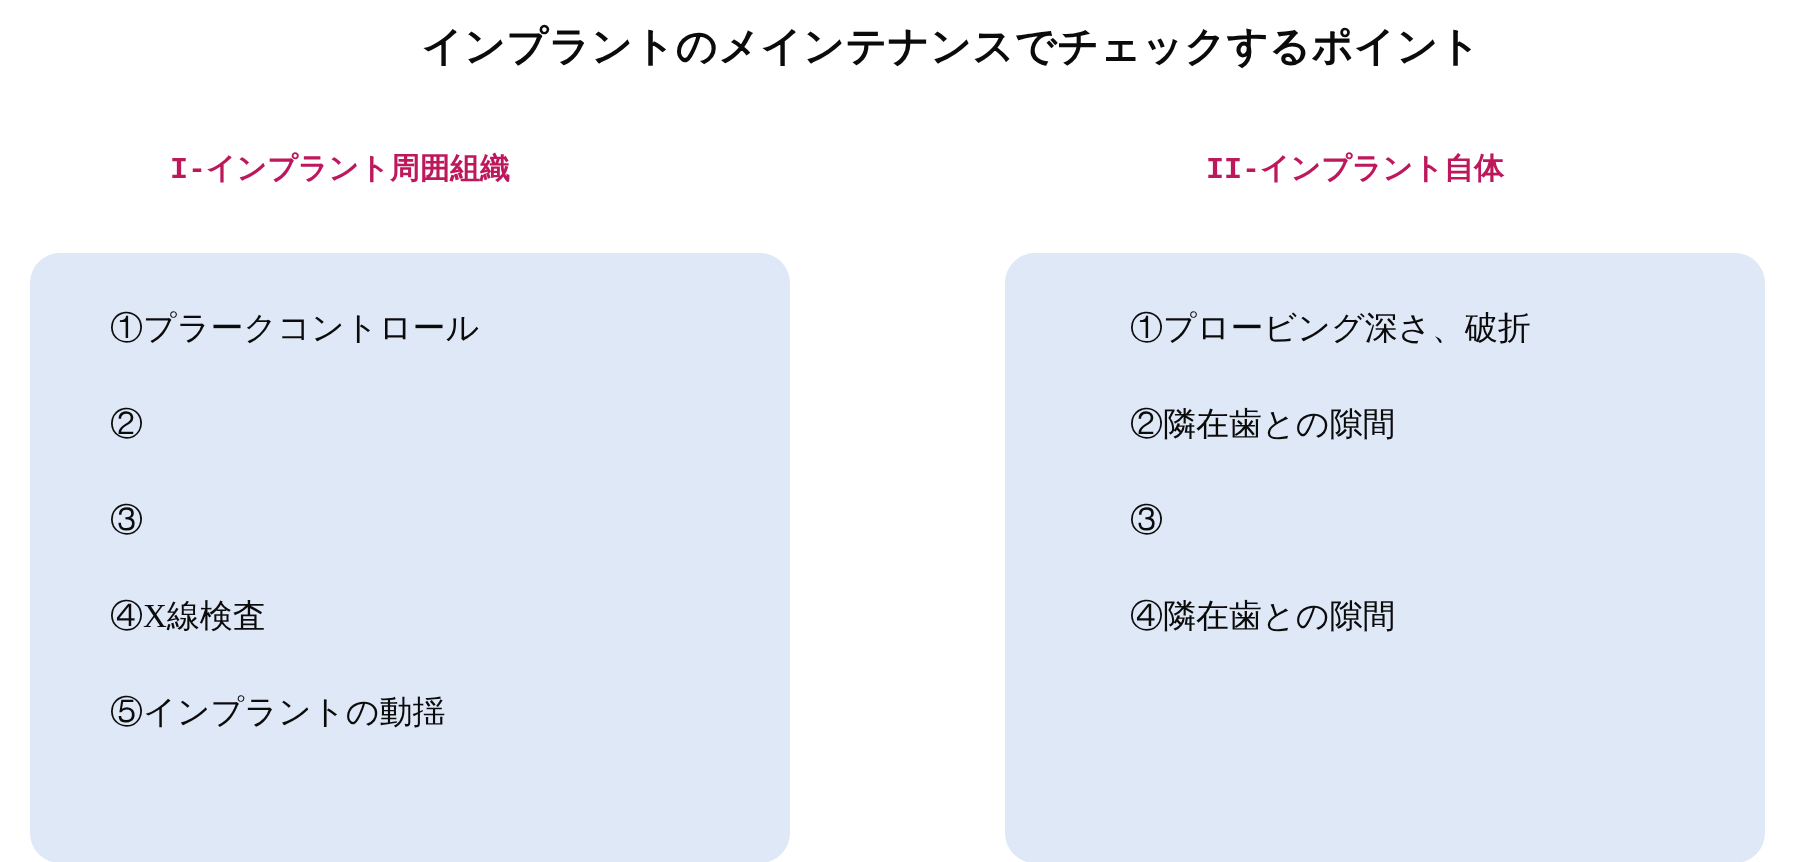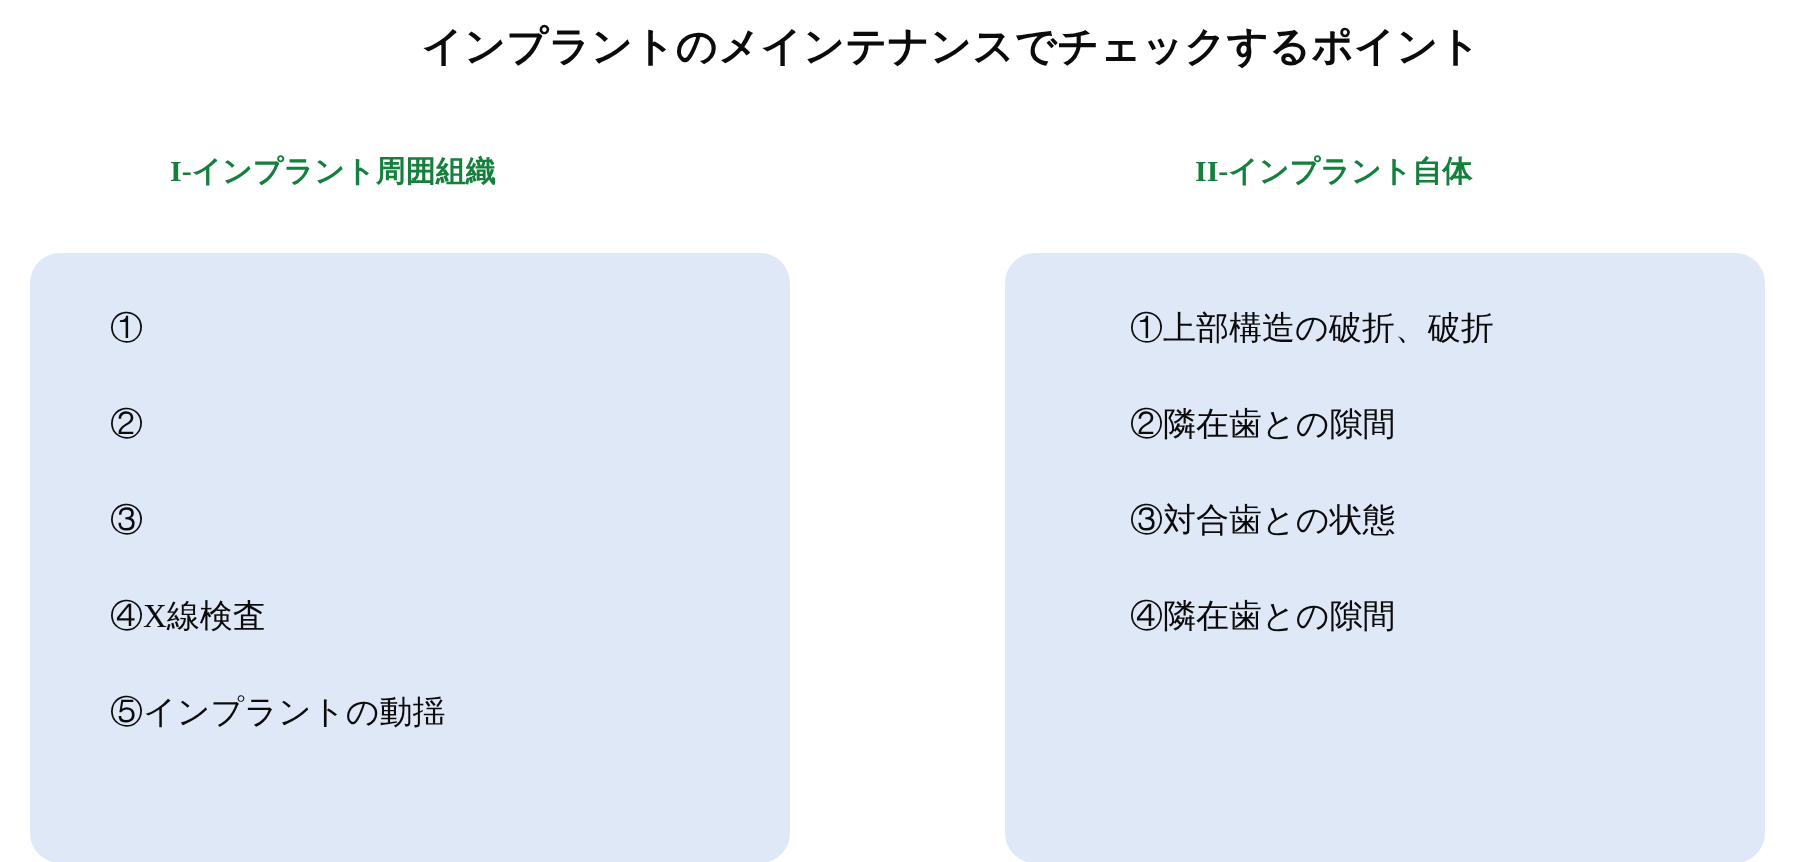--- a/index.html
+++ b/index.html
@@ -45,25 +45,26 @@
 
   .column-left  { left: 30px;   width: 760px; }
   .column-right { left: 1005px; width: 760px; }
 
   .column-heading {
     position: absolute;
     top: 152px;
     font-size: 30px;
     font-weight: 700;
     line-height: 1.25;
-    color: #15803d;
+    color: #be185d;
     white-space: nowrap;
+    font-family: Liberation Mono, monospace;
   }
   .column-left  .column-heading { left: 140px; }
-  .column-right .column-heading { left: 190px; }
+  .column-right .column-heading { left: 201px; }
 
   .panel {
     position: absolute;
     border-radius: 30px;
     background: #dfe8f7;
   }
 
   .panel-left {
     left: 0;
     top: 253px;
@@ -123,20 +124,21 @@
   <div class="slide-title">インプラントのメインテナンスでチェックするポイント</div>
 
   <div class="column column-left">
     <div class="column-heading">I-インプラント周囲組織</div>
 
     <div class="panel panel-left">
       <ul class="panel-list">
 
         <li class="panel-item">
           <span class="marker">①</span>
+          <span class="label">プラークコントロール</span>
         </li>
 
         <li class="panel-item">
           <span class="marker">②</span>
         </li>
 
         <li class="panel-item">
           <span class="marker">③</span>
         </li>
 
@@ -155,31 +157,30 @@
   </div>
 
   <div class="column column-right">
     <div class="column-heading">II-インプラント自体</div>
 
     <div class="panel panel-right">
       <ul class="panel-list">
 
         <li class="panel-item">
           <span class="marker">①</span>
-          <span class="label">上部構造の破折、破折</span>
+          <span class="label">プロービング深さ、破折</span>
         </li>
 
         <li class="panel-item">
           <span class="marker">②</span>
           <span class="label">隣在歯との隙間</span>
         </li>
 
         <li class="panel-item">
           <span class="marker">③</span>
-          <span class="label">対合歯との状態</span>
         </li>
 
         <li class="panel-item">
           <span class="marker">④</span>
           <span class="label">隣在歯との隙間</span>
         </li>
 
       </ul>
     </div>
   </div>

